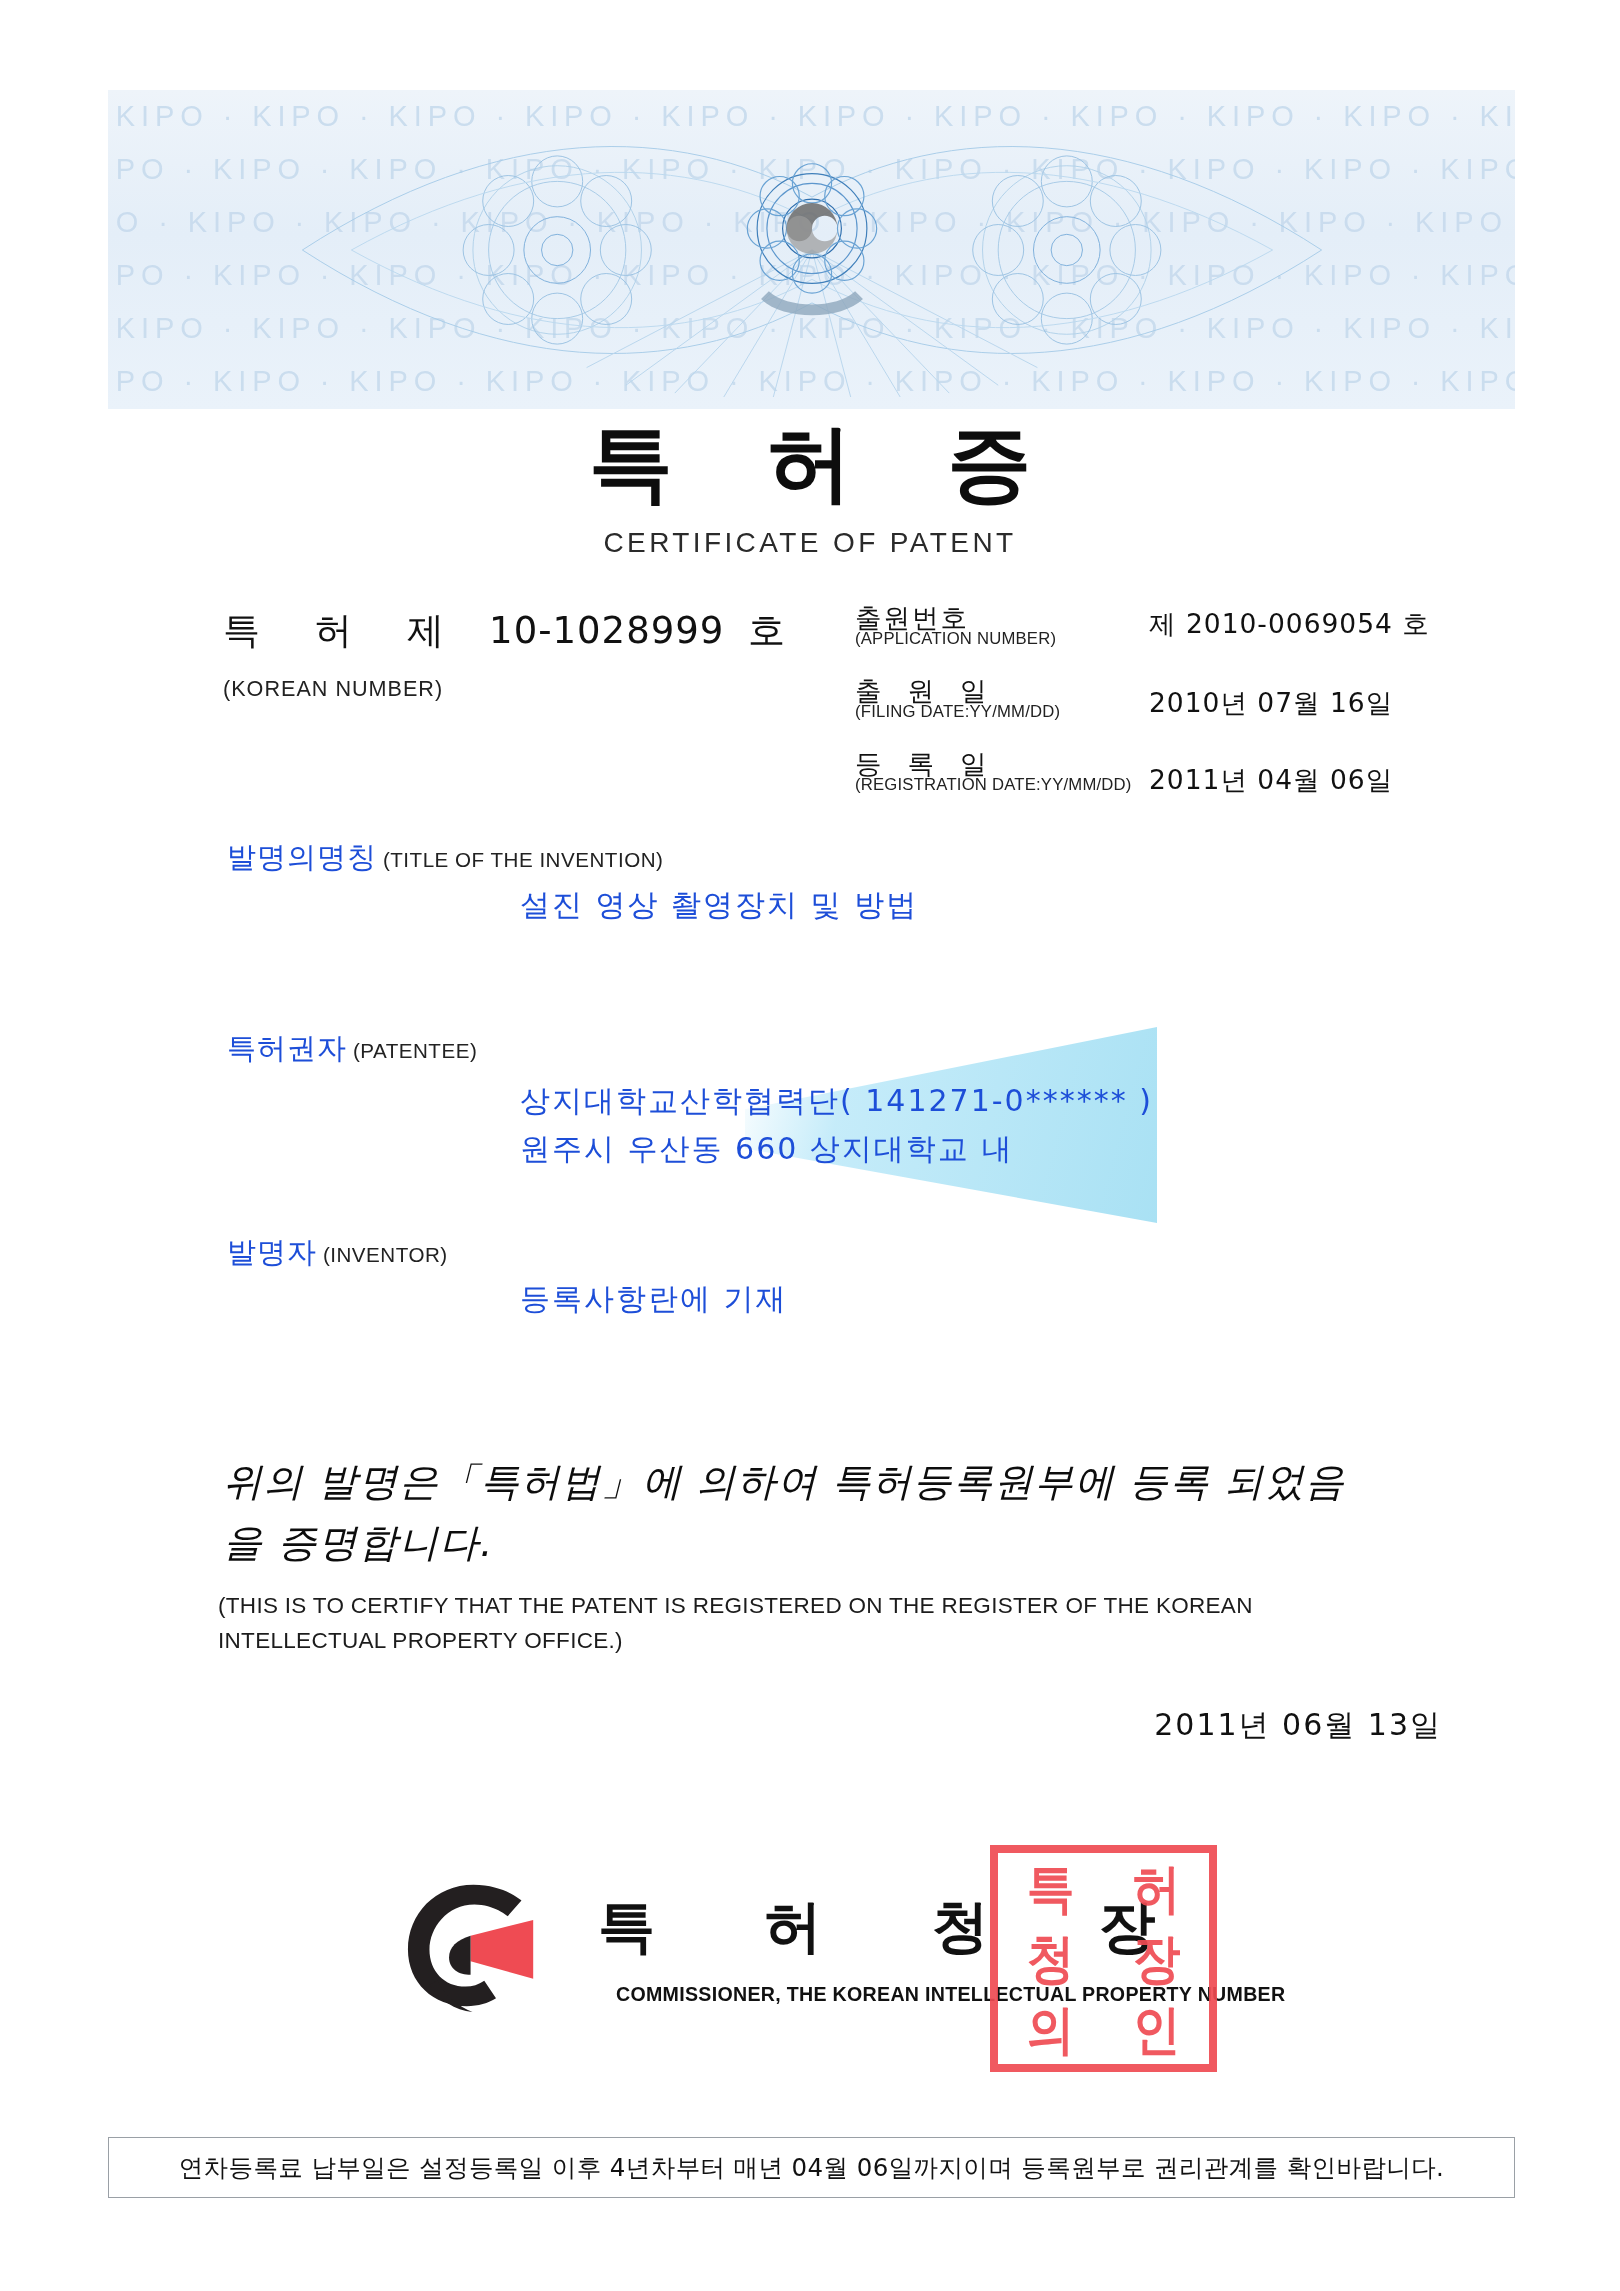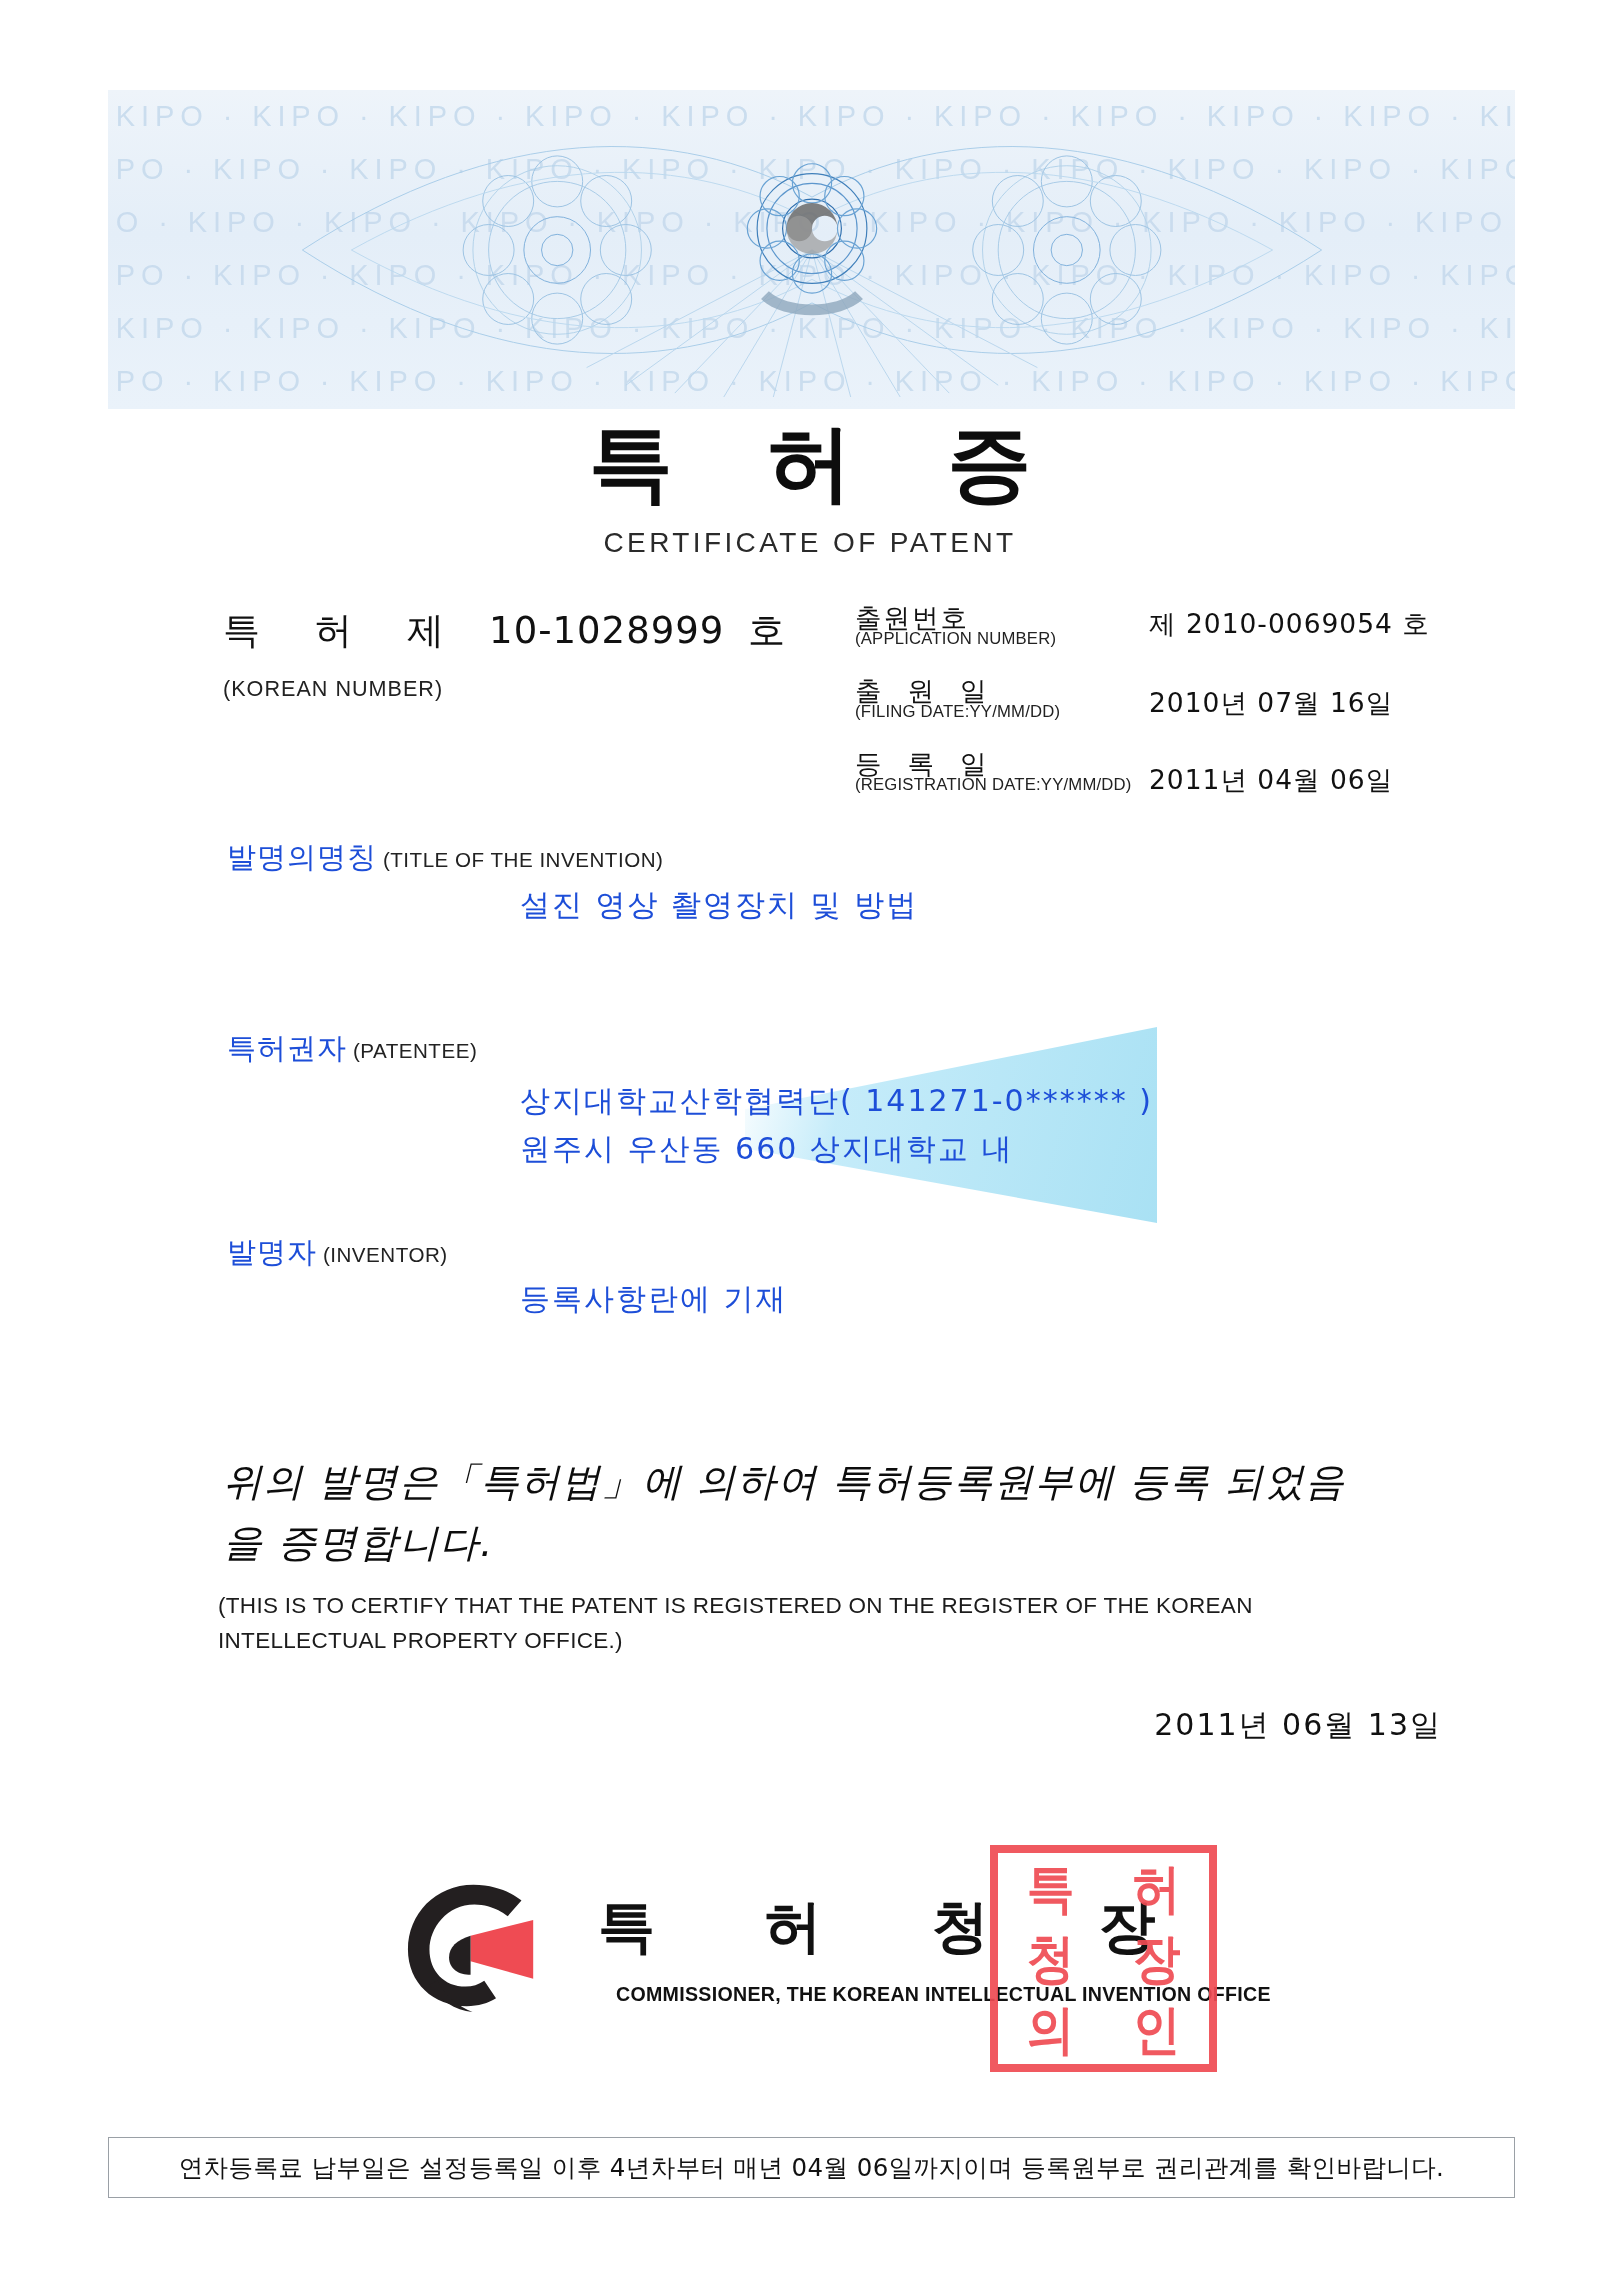--- a/index.html
+++ b/index.html
@@ -451,21 +451,21 @@
   <div class="issue-date">2011년   06월   13일</div>
 
   <div class="sig-wrap">
     <svg class="kipo-logo" viewBox="0 0 150 140">
       <path d="M75,8 C36,8 8,38 8,74 C8,108 34,132 68,132 C80,132 90,129 98,124 L86,106 C80,110 74,112 67,112 C45,112 30,96 30,74 C30,52 48,28 76,28 C96,28 110,40 110,40 L124,24 C124,24 106,8 75,8 Z" fill="#231f20"></path>
       <path d="M72,60 L136,44 L136,104 L72,86 Z" fill="#ef4b53"></path>
       <path d="M72,60 C58,64 50,72 50,82 C50,94 60,100 72,100 L72,86 Z" fill="#231f20"></path>
       <path d="M30,110 C40,126 56,136 74,138 C60,132 46,122 38,106 Z" fill="#231f20"></path>
     </svg>
     <div class="sig-kr">특 허 청 장</div>
-    <div class="sig-en">COMMISSIONER, THE KOREAN INTELLECTUAL INVENTION OFFICE</div>
+    <div class="sig-en">COMMISSIONER, THE KOREAN INTELLECTUAL PROPERTY NUMBER</div>
     <div class="seal">
       <span>특</span>
       <span>허</span>
       <span>청</span>
       <span>장</span>
       <span>의</span>
       <span>인</span>
     </div>
   </div>
 

